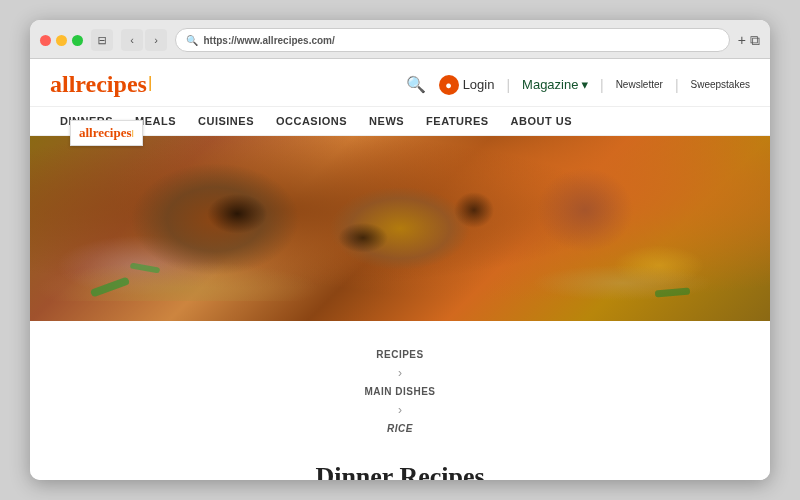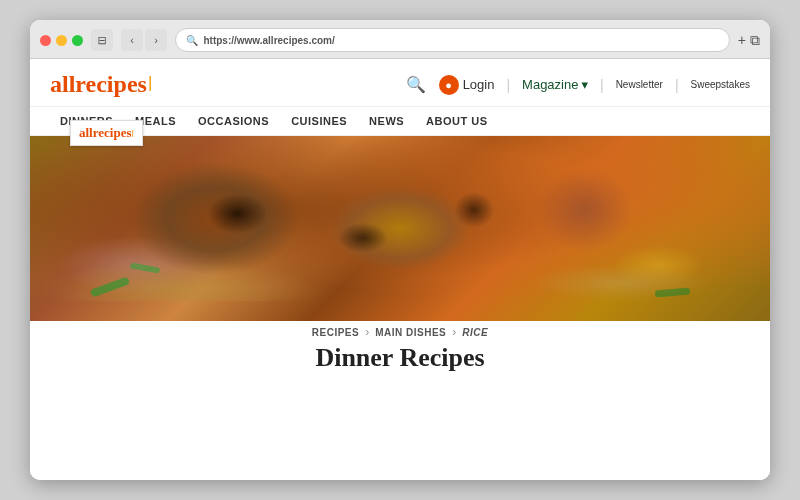--- a/index.html
+++ b/index.html
@@ -264,23 +264,24 @@
         radial-gradient(ellipse 30px 20px at 28% 42%, rgba(20,10,0,0.8) 0%, transparent 100%),
         radial-gradient(ellipse 25px 15px at 45% 55%, rgba(30,15,0,0.7) 0%, transparent 100%),
         radial-gradient(ellipse 20px 18px at 60% 40%, rgba(10,5,0,0.6) 0%, transparent 100%);
     }
 
     
     .breadcrumb {
       display: flex;
       align-items: center;
       justify-content: center;
-      padding: 4px 20px;
+      padding: 28px 20px;
       gap: 6px;
       flex-shrink: 0;
+      flex-direction: column;
     }
 
     .breadcrumb-item {
       font-size: 10px;
       font-weight: bold;
       color: #555;
       text-transform: uppercase;
       letter-spacing: 0.5px;
       cursor: pointer;
     }
@@ -400,23 +401,24 @@
         <span class="divider-v">|</span>
         <a class="header-link">Newsletter</a>
         <span class="divider-v">|</span>
         <a class="header-link">Sweepstakes</a>
       </div>
     </div>
 
     <div class="site-nav">
       <a class="nav-item">DINNERS</a>
       <a class="nav-item">MEALS</a>
+      <a class="nav-item">CUISINES</a>
       <a class="nav-item">OCCASIONS</a>
-      <a class="nav-item">CUISINES</a>
       <a class="nav-item">NEWS</a>
+      <a class="nav-item">FEATURES</a>
       <a class="nav-item">ABOUT US</a>
 
     </div>
 
     <div class="hero-image">
       <div class="hero-bg">
         <div class="food-overlay"></div>
         <div class="dark-patches"></div>
 
         <div style="position:absolute;bottom:20px;left:0;right:0;height:60px;background:radial-gradient(ellipse 200px 40px at 20% 80%, rgba(180,140,60,0.6) 0%, transparent 70%), radial-gradient(ellipse 150px 30px at 80% 70%, rgba(190,155,80,0.5) 0%, transparent 60%);"></div>

